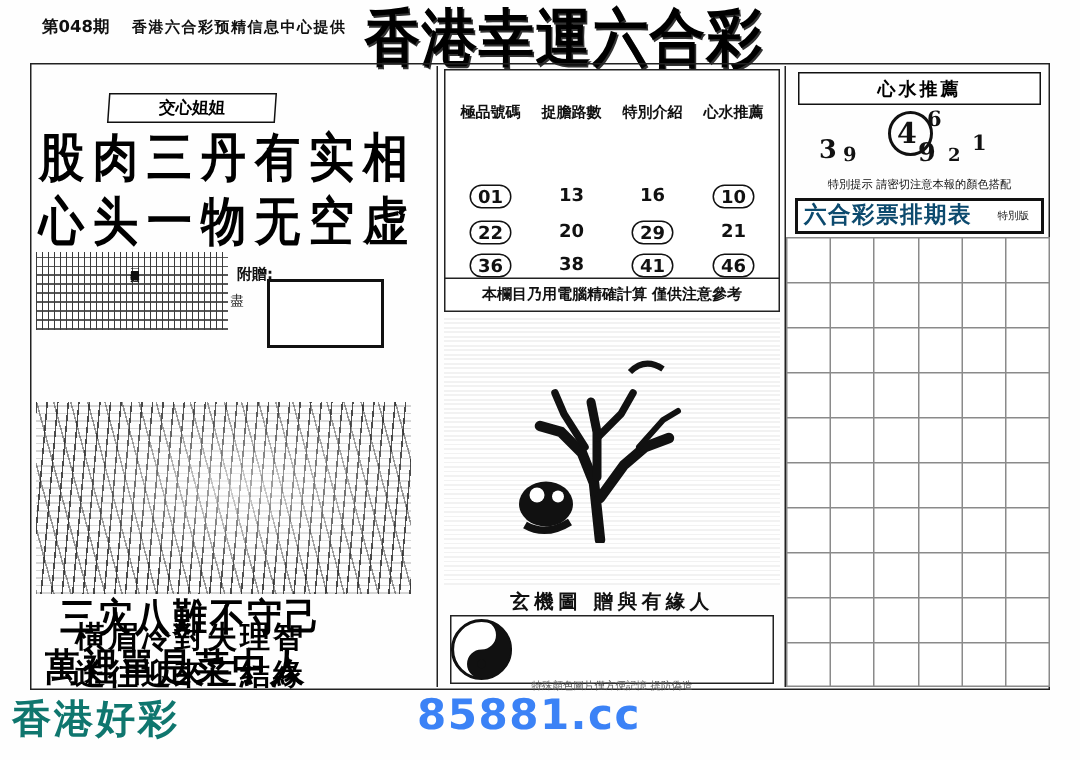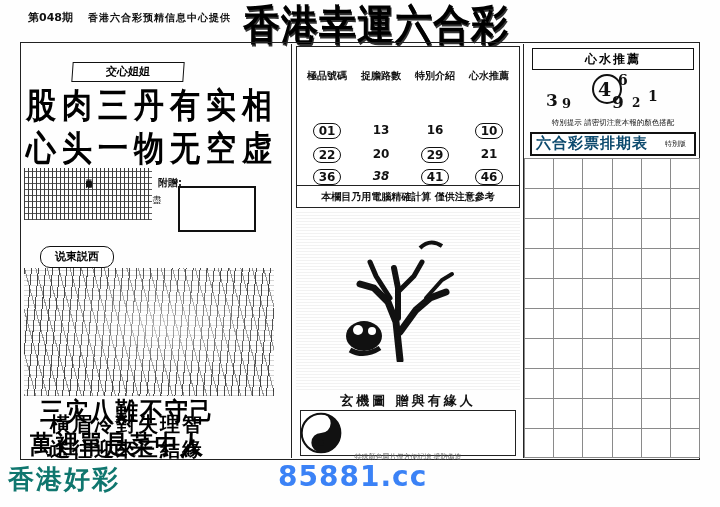--- a/index.html
+++ b/index.html
@@ -271,21 +271,20 @@
   </div>
   <div class="couplet l1">股肉三丹有实相</div>
   <div class="couplet l2">心头一物无空虚</div>
 
   <div class="hatch"></div>
   <div class="skew-block">一次注定要上期期必中金牌三中三六合彩特码王保证出特</div>
   <div class="gift-label">附贈:</div>
   <div class="vlabel-small">盡</div>
   <div class="gift-box"></div>
 
-  <div class="cloud-label">说東説西</div>
   <div class="scribble"></div>
   <div class="scribble-mask"></div>
 
   <div class="bottom-couplet b1">三灾八難不守己</div>
   <div class="bottom-couplet b2">萬裡單是菜中人</div>
 
   <div class="num-table">
     <div class="col-head ch-1">極品號碼</div>
     <div class="col-head ch-2">捉膽路數</div>
     <div class="col-head ch-3">特別介紹</div>
@@ -295,21 +294,21 @@
     <div class="num-cell" style="left:58px;top:76px;">13</div>
     <div class="num-cell" style="left:112px;top:76px;">16</div>
     <div class="num-cell" style="left:166px;top:76px;"><span class="oval">10</span></div>
 
     <div class="num-cell" style="left:4px;top:100px;"><span class="oval">22</span></div>
     <div class="num-cell" style="left:58px;top:100px;">20</div>
     <div class="num-cell" style="left:112px;top:100px;"><span class="oval">29</span></div>
     <div class="num-cell" style="left:166px;top:100px;">21</div>
 
     <div class="num-cell" style="left:4px;top:122px;"><span class="oval">36</span></div>
-    <div class="num-cell" style="left:58px;top:122px;font-style:italic;">38</div>
+    <div class="num-cell" style="left:58px;top:122px;">38</div>
     <div class="num-cell" style="left:112px;top:122px;"><span class="oval">41</span></div>
     <div class="num-cell" style="left:166px;top:122px;"><span class="oval">46</span></div>
   </div>
 
   <div class="note-bar">本欄目乃用電腦精確計算 僅供注意參考</div>
 
   <div class="mid-grid-v" style="left:352px;"></div>
   <div class="mid-grid-v" style="left:408px;"></div>
   <div class="mid-grid-v" style="left:464px;"></div>
   <div class="mid-grid-h" style="top:254px;"></div>

